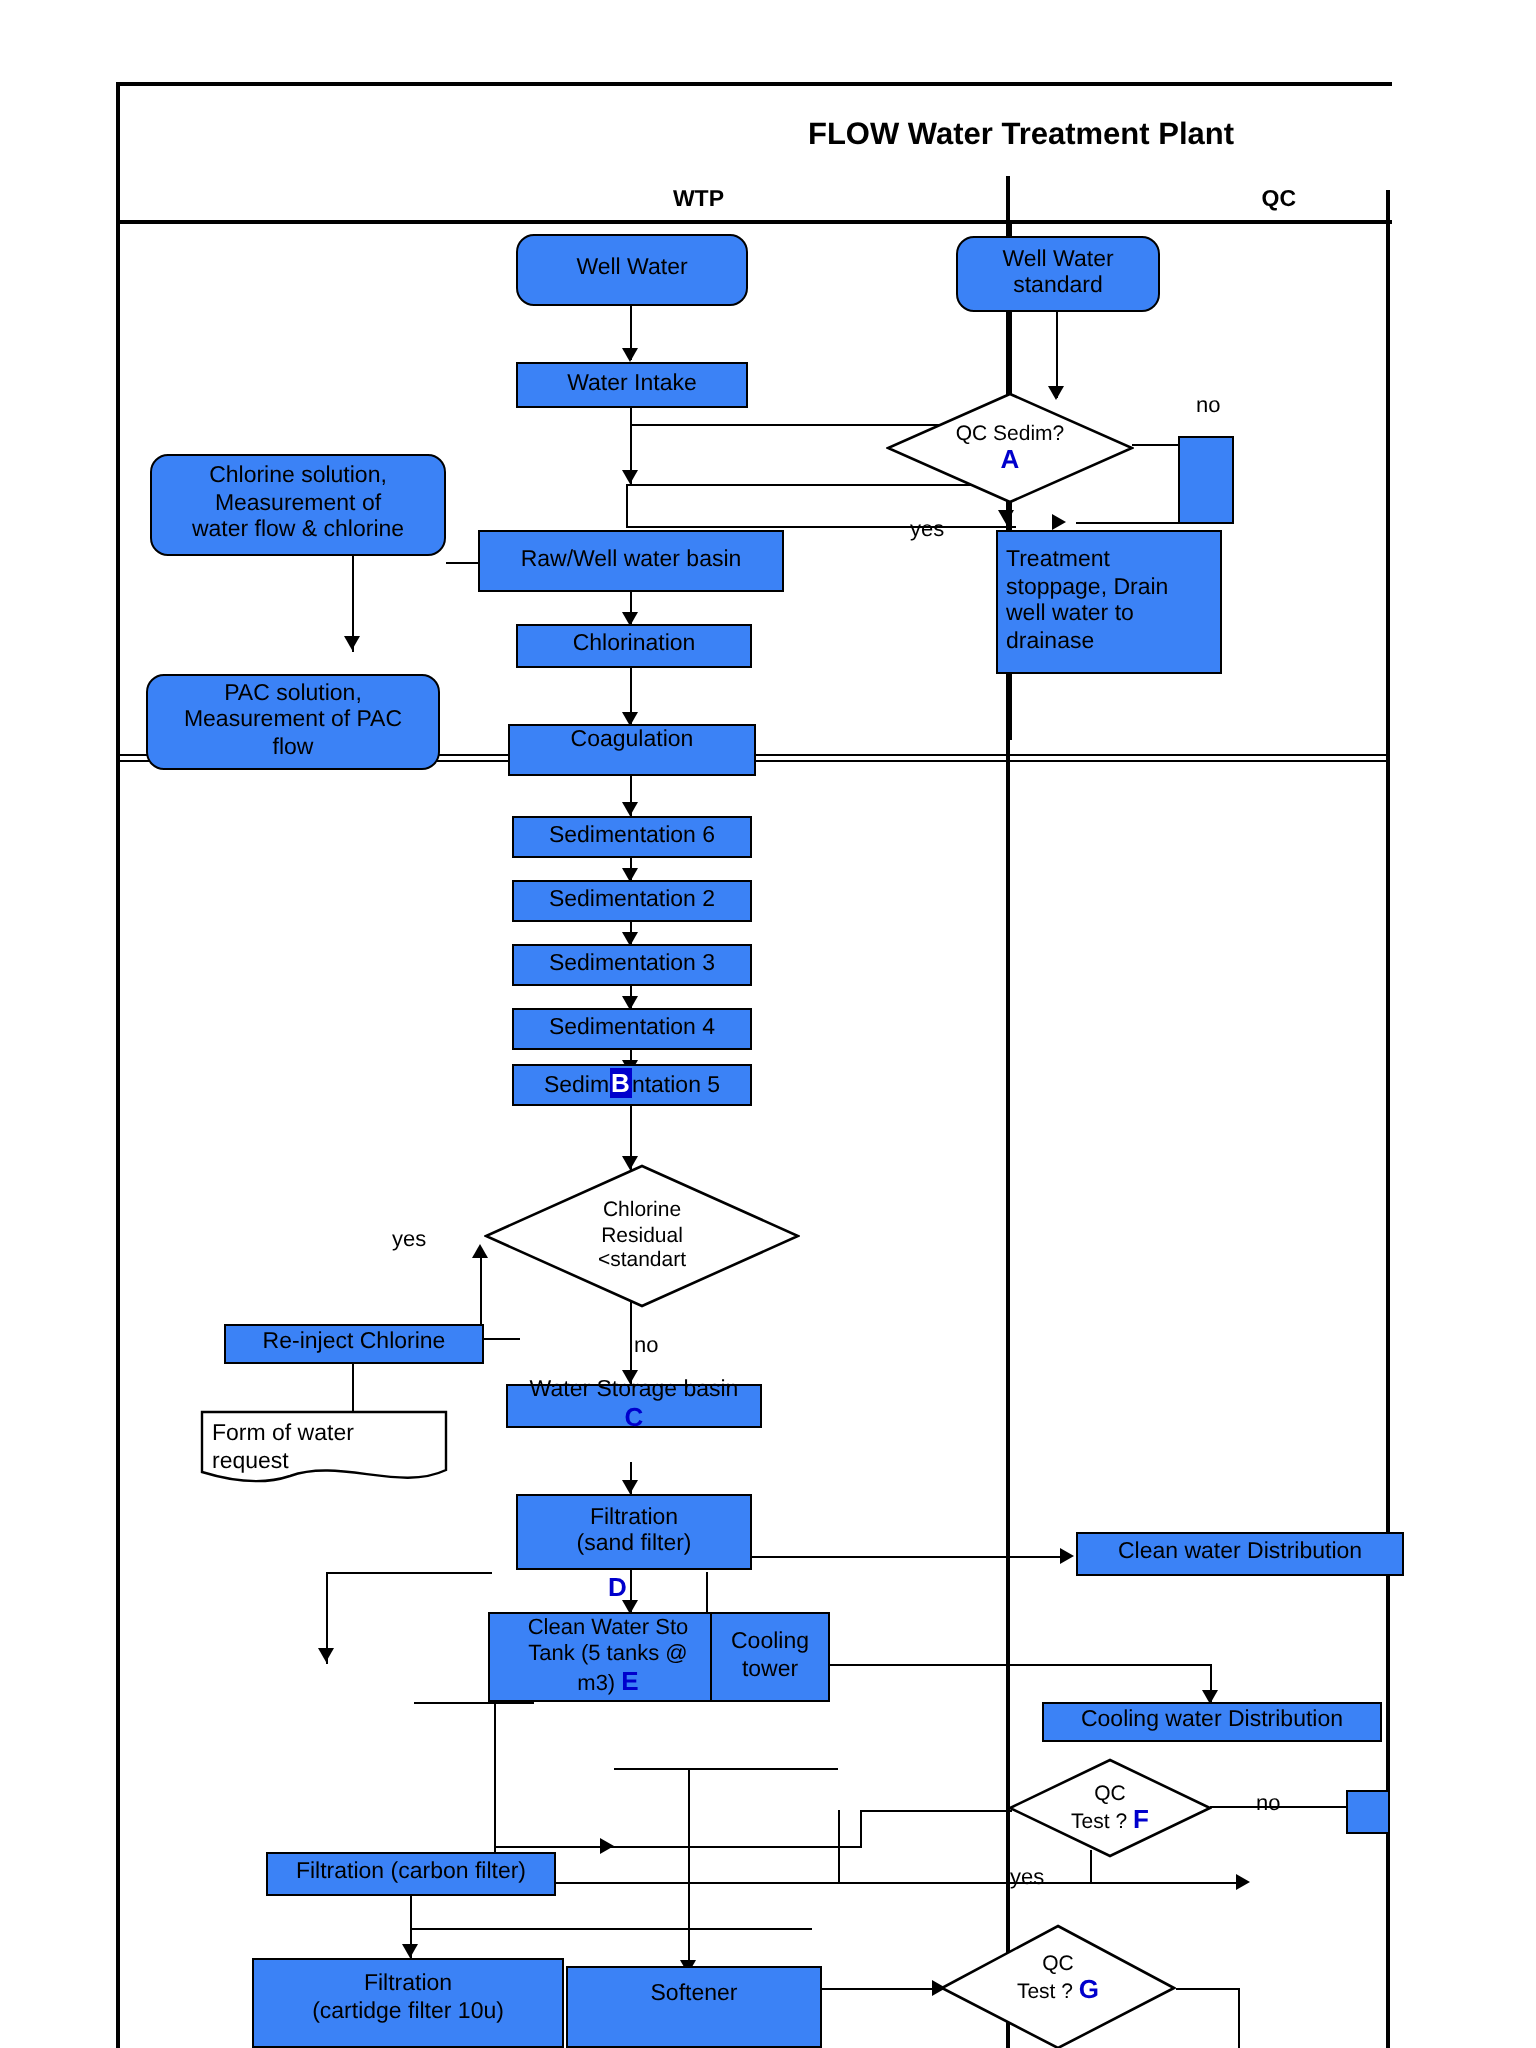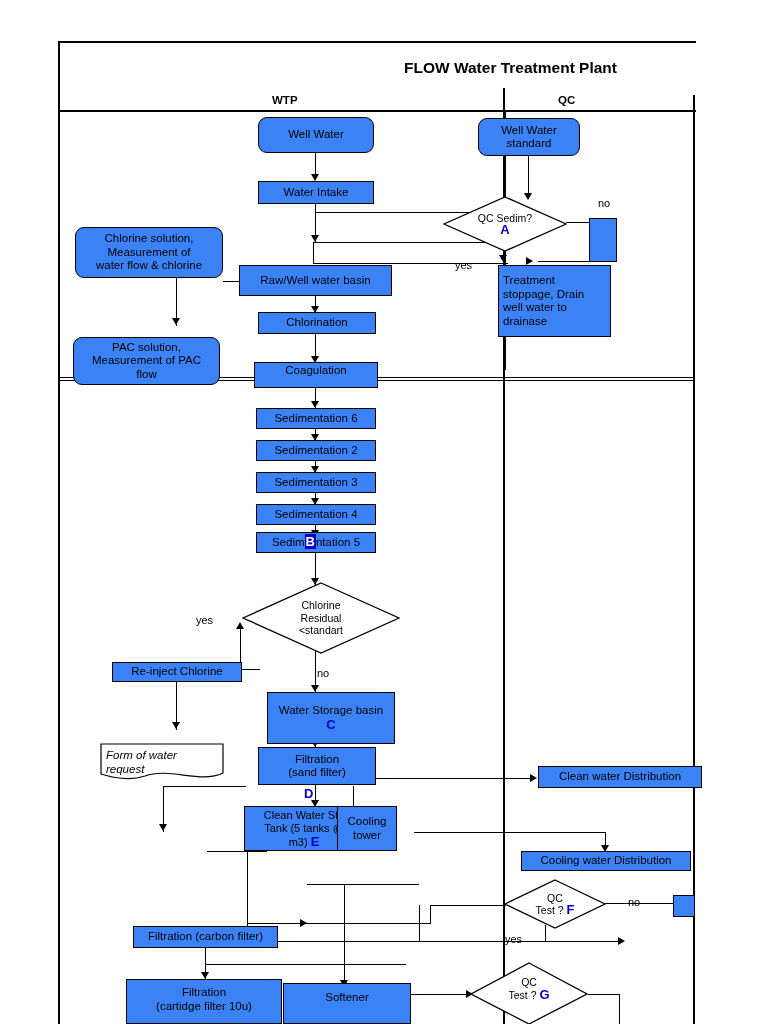--- a/index.html
+++ b/index.html
@@ -3,21 +3,21 @@
 <meta charset="utf-8">
 <style>
   html,body{margin:0;padding:0;background:#fff;}
   body{width:768px;height:1024px;overflow:hidden;
        font-family:"Liberation Sans","DejaVu Sans",sans-serif;color:#000;}
   #page{position:relative;width:768px;height:1024px;background:#fff;}
 
   
   .frame-line{position:absolute;background:#000;}
   .title{position:absolute;font-weight:bold;font-size:15.5px;white-space:nowrap;}
-  .lane-label{position:absolute;font-weight:bold;font-size:11.5px;white-space:nowrap;text-align:left;}
+  .lane-label{position:absolute;font-weight:bold;font-size:11.5px;white-space:nowrap;text-align:right;}
 
   
   .node{position:absolute;box-sizing:border-box;border:1.3px solid #000;background:#3b82f6;
         display:flex;align-items:center;justify-content:center;text-align:center;
         font-size:11.5px;line-height:13.5px;z-index:5;padding:0 2px;}
   .node.rounded{border-radius:9px;}
   .node.left{justify-content:flex-start;text-align:left;padding-left:4px;}
 
   
   .doc{position:absolute;z-index:5;}
@@ -253,45 +253,45 @@
     </svg>
     <div class="dia-text">
       <div>Chlorine<br>Residual<br>&lt;standart</div>
     </div>
   </div>
 
   <div class="node" style="left:112px;top:662px;width:130px;height:20px;">
     <span>Re-inject Chlorine</span>
   </div>
 
-  <div class="node" style="left:253px;top:692px;width:128px;height:52px;margin-left:14px;">
+  <div class="node" style="left:253px;top:692px;width:128px;height:22px;">
     <span>
       <span>Water Storage basin</span><br>
       <span class="mark">C</span>
     </span>
   </div>
 
-  <div class="doc" style="left:100px;top:743px;width:124px;height:39px;font-style:italic;">
+  <div class="doc" style="left:100px;top:705px;width:124px;height:39px;">
     <svg width="124" height="39" viewBox="0 0 124 39">
       <path d="M1,1 H123 V30 C100,41 70,24 45,33 C30,38 14,35 1,31 Z" fill="#fff" stroke="#000" stroke-width="1.2"></path>
     </svg>
     <div class="doc-text">Form of water<br>request</div>
   </div>
 
   <div class="node" style="left:258px;top:747px;width:118px;height:38px;">
     <span>Filtration<br>(sand filter)</span>
   </div>
 
   <div class="node" style="left:244px;top:806px;width:120px;height:45px;">
     <span style="font-size:11px;line-height:13px;">
       Clean Water Sto<br>Tank (5 tanks @<br>m3) <span class="mark">E</span>
     </span>
   </div>
 
-  <div class="node" style="left:337px;top:806px;width:60px;height:45px;">
+  <div class="node" style="left:355px;top:806px;width:60px;height:45px;">
     <span>Cooling<br>tower</span>
   </div>
 
   <div class="node" style="left:538px;top:766px;width:164px;height:22px;">
     <span style="white-space:nowrap;">Clean water Distribution</span>
   </div>
 
   <div class="node" style="left:521px;top:851px;width:170px;height:20px;">
     <span style="white-space:nowrap;">Cooling water Distribution</span>
   </div>

